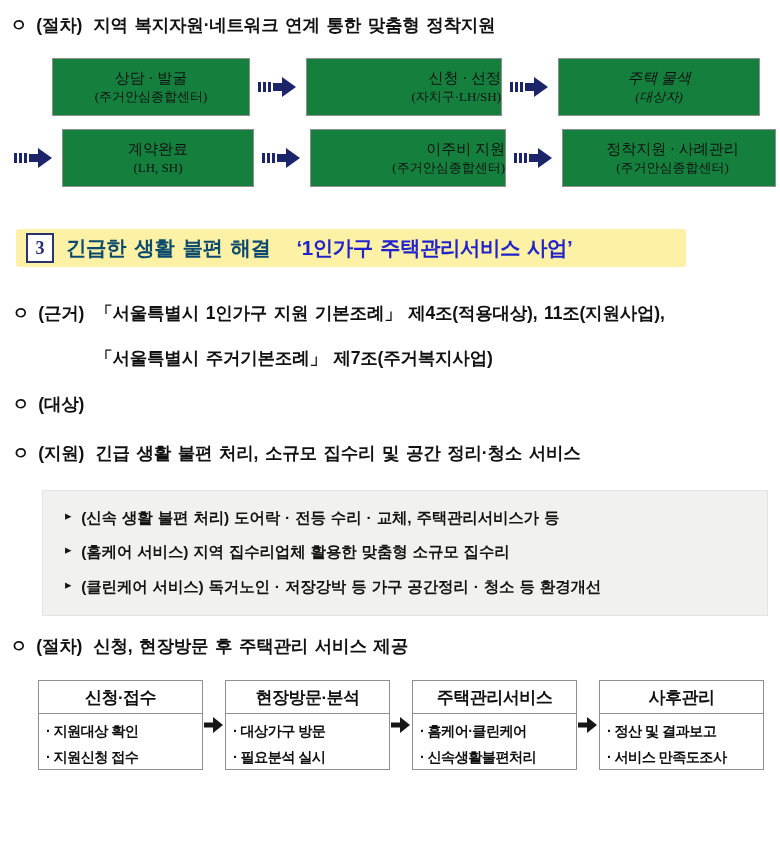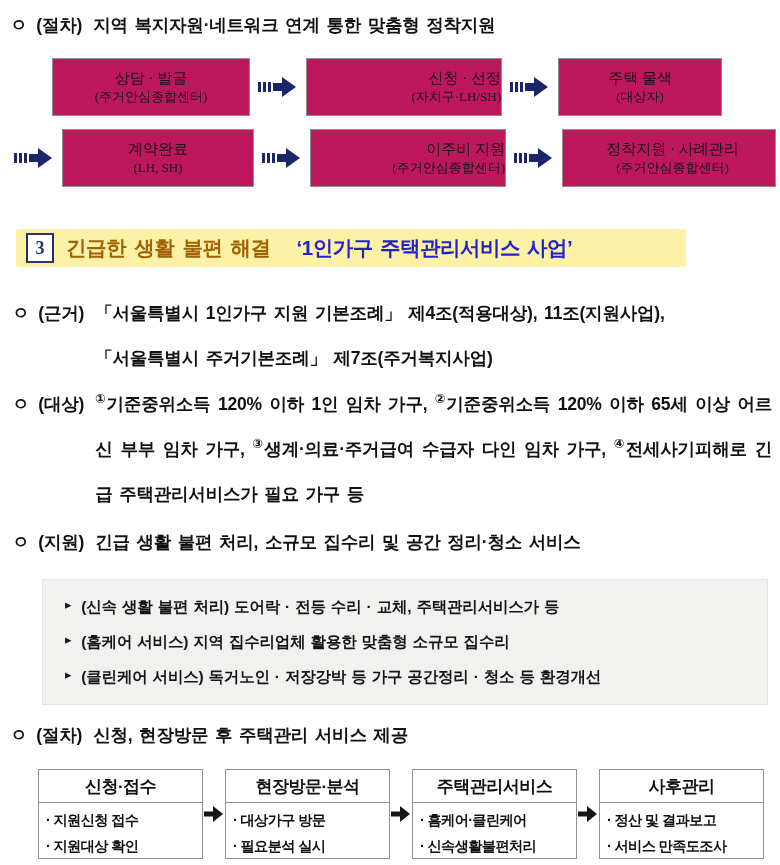--- a/index.html
+++ b/index.html
@@ -14,37 +14,37 @@
   .para .lbl{flex:0 0 auto;margin-right:11px;white-space:nowrap;}
   .para .txt{flex:1 1 auto;text-align:justify;}
   sup{font-size:0.72em;vertical-align:super;line-height:0;}
 
   .intro-line{padding:13px 8px 0 10px;}
   
   .flow-top{margin-top:21px;}
   .frow{display:flex;align-items:center;}
   .frow1{margin-left:52px;}
   .frow2{margin-left:8px;margin-top:13px;}
-  .fbox{border:1px solid #8f8f8f;background:#be185d;height:58px;
+  .fbox{border:1px solid #8f8f8f;background:#15803d;height:58px;
         display:flex;flex-direction:column;justify-content:center;align-items:center;
         box-sizing:border-box;}
   .fbox .ft{font-family:"Liberation Serif","DejaVu Serif",serif;font-size:15px;line-height:1.45;}
   .fbox .fs{font-family:"Liberation Serif","DejaVu Serif",serif;font-size:13px;line-height:1.3;}
   .acell{display:flex;justify-content:center;align-items:center;flex:0 0 auto;}
   .w56{width:56px;} .w52{width:52px;margin-right:2px;}
-  .b198{width:198px;} .b196{width:196px;align-items:flex-end;} .b202{width:164px;}
+  .b198{width:198px;} .b196{width:196px;align-items:flex-end;} .b202{width:202px;font-style:italic;}
   .b192{width:192px;} .b214{width:214px;padding-left:7px;}
 
   
   .band{margin:42px 0 0 16px;width:670px;height:38px;background:#fcf1a4;
         border-radius:3px;display:flex;align-items:center;padding-left:10px;box-sizing:border-box;}
   .numbox{width:24px;height:26px;border:2px solid #2a3370;background:#fff;color:#253075;
           font-family:"Liberation Serif","DejaVu Serif",serif;font-size:18px;font-weight:700;
           display:flex;align-items:center;justify-content:center;margin-right:12px;flex:0 0 auto;}
-  .band .t1{font-size:20.5px;font-weight:800;color:#a16207;letter-spacing:-0.5px;word-spacing:3px;}
+  .band .t1{font-size:20.5px;font-weight:800;color:#0c4a6e;letter-spacing:-0.5px;word-spacing:3px;}
   .band .t2{font-size:20.5px;font-weight:800;color:#2222cc;margin-left:26px;letter-spacing:-0.5px;word-spacing:2px;}
 
   
   .basis{margin:24px 8px 0 12px;line-height:2.55;}
   .target{margin:2px 8px 0 12px;line-height:2.55;}
   .support{margin:4px 8px 0 12px;line-height:2.55;}
 
   
   .gpanel{margin:14px 0 0 42px;width:726px;background:#f1f1ef;border:1px solid #e4e4e2;
           box-sizing:border-box;padding:10px 14px 10px 22px;}
@@ -170,21 +170,20 @@
   <span class="lbl">(근거)</span>
   <span class="txt">
     <div>「서울특별시 1인가구 지원 기본조례」 제4조(적용대상), 11조(지원사업),</div>
     <div>「서울특별시 주거기본조례」 제7조(주거복지사업)</div>
   </span>
 </div>
 
 <div class="para target">
   <span class="blt">ㅇ</span>
   <span class="lbl">(대상)</span>
-  <span class="txt"><sup>①</sup><span>기준중위소득 120% 이하 1인 임차 가구, </span><sup>②</sup><span>기준중위소득 120% 이하 65세 이상 어르신 부부 임차 가구, </span><sup>③</sup><span>생계·의료·주거급여 수급자 다인 임차 가구, </span><sup>④</sup><span>전세사기피해로 긴급 주택관리서비스가 필요 가구 등</span></span>
 </div>
 
 <div class="para support">
   <span class="blt">ㅇ</span>
   <span class="lbl">(지원)</span>
   <span class="txt">긴급 생활 불편 처리, 소규모 집수리 및 공간 정리·청소 서비스</span>
 </div>
 
 <div class="gpanel">
   <div class="gitem">
@@ -204,22 +203,22 @@
 <div class="para procedure">
   <span class="blt">ㅇ</span>
   <span class="lbl">(절차)</span>
   <span class="txt">신청, 현장방문 후 주택관리 서비스 제공</span>
 </div>
 
 <div class="flow-bottom">
   <div class="bbox">
     <div class="bt">신청·접수</div>
     <div class="bi">
+      <div><span>·</span> <span>지원대상 확인</span></div>
       <div><span>·</span> <span>지원신청 접수</span></div>
-      <div><span>·</span> <span>지원대상 확인</span></div>
     </div>
   </div>
   <div class="bacell">
     <svg width="20" height="20" viewBox="0 0 20 20">
         <g fill="#161616">
       <rect x="0" y="7.5" width="9" height="5"></rect>
           <polygon points="9,2 19,10 9,18"></polygon>
         </g>
       </svg>
   </div>

